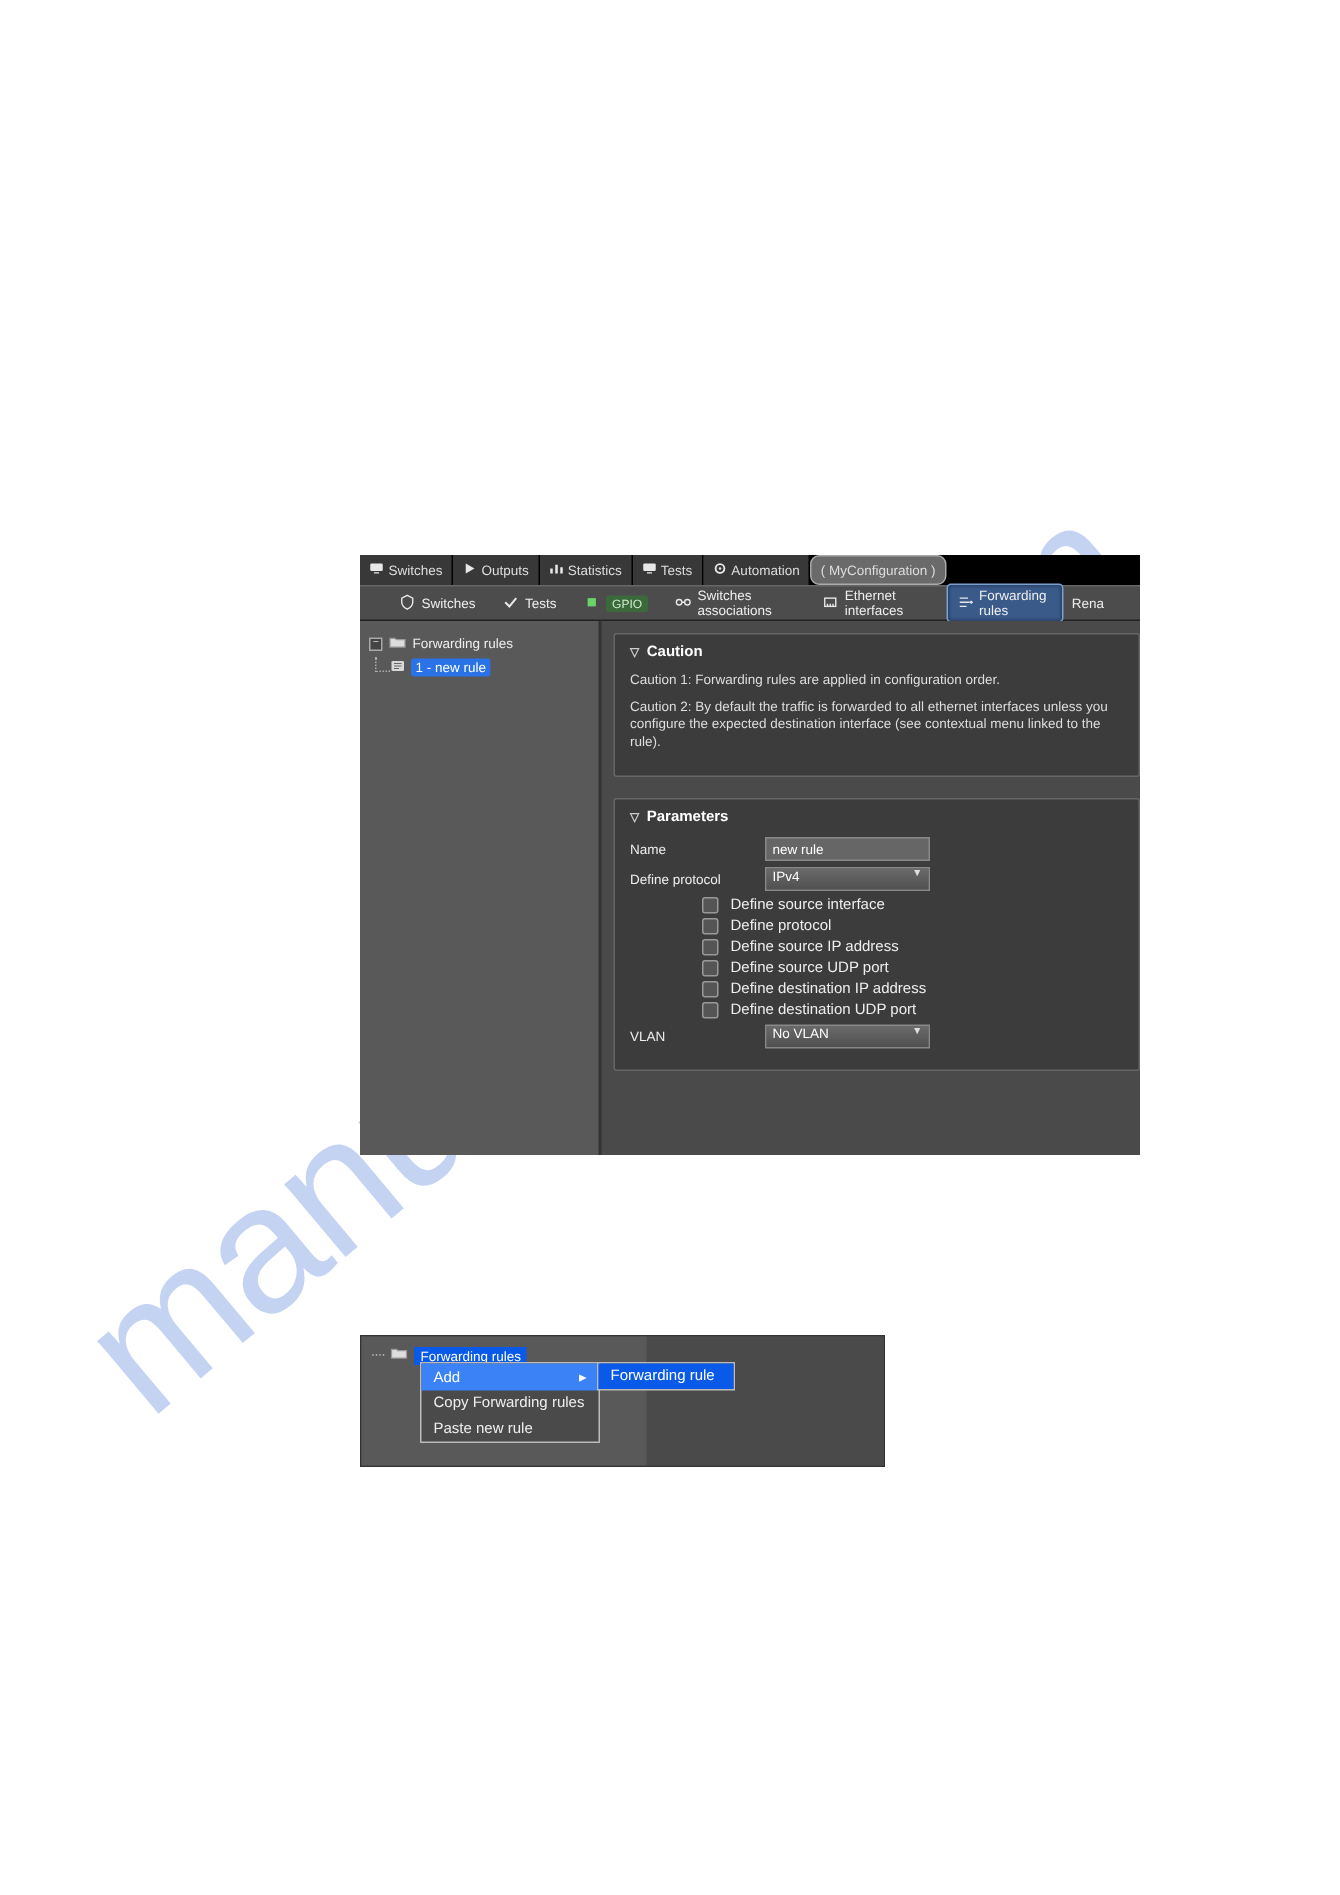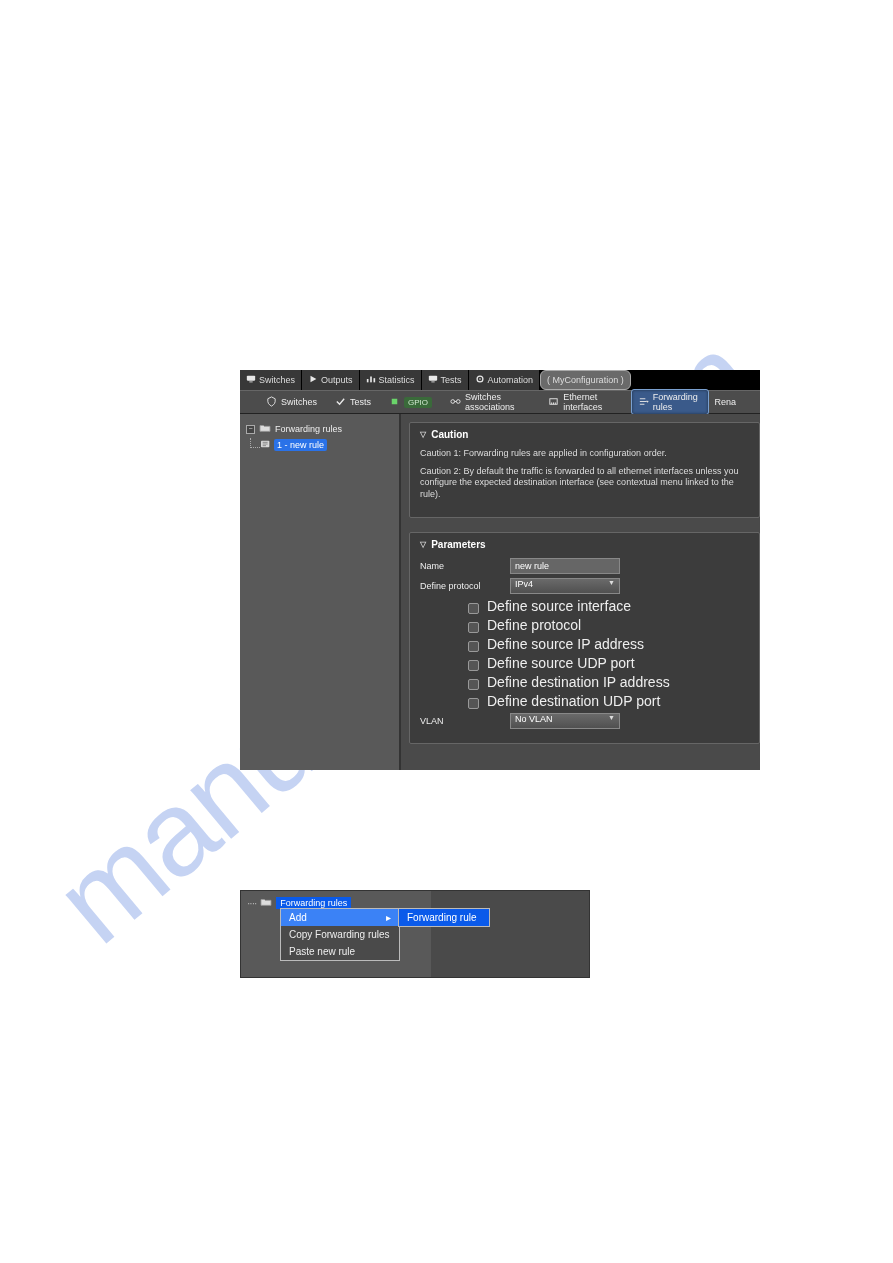--- a/index.html
+++ b/index.html
@@ -32,21 +32,21 @@
   .group { background: #3c3c3c; border: 1px solid #666; border-radius: 2px; margin-bottom: 14px; padding: 6px 10px 10px 10px; }
   .group-header { display: flex; align-items: center; gap: 5px; color: #fff; font-weight: bold; font-size: 10px; margin-bottom: 8px; }
   .disclosure { font-size: 8px; color: #ccc; }
   .caution-line { font-size: 9px; color: #ddd; margin: 6px 0; line-height: 1.3; }
 
   .form-row { display: flex; align-items: center; margin: 4px 0; font-size: 9px; }
   .form-label { width: 90px; color: #eee; }
   .text-input { width: 110px; height: 16px; background: #666; border: 1px solid #888; color: #fff; font-size: 9px; padding: 0 4px; }
   .select { width: 110px; height: 16px; background: linear-gradient(#6a6a6a,#505050); border: 1px solid #888; color: #fff; font-size: 9px; padding: 0 4px; display: flex; justify-content: space-between; cursor: pointer; }
   .select .arrow { font-size: 7px; color: #ddd; }
-  .checkbox-row { display: flex; align-items: flex-end; gap: 8px; margin: 3px 0; font-size: 14px; color: #eee; padding-left: 48px; }
+  .checkbox-row { display: flex; align-items: flex-end; gap: 8px; margin: 3px 0; font-size: 10px; color: #eee; padding-left: 48px; }
   .cbox { width: 11px; height: 11px; border: 1px solid #999; border-radius: 2px; background: #555; cursor: pointer; }
 
   .watermark { position: absolute; left: 50%; top: 50%; transform: translate(-55%,-45%) rotate(-40deg); font-size: 120px; color: rgba(90,130,220,0.35); font-weight: 400; pointer-events: none; white-space: nowrap; letter-spacing: -2px; }
 
   .app2 { position: absolute; left: 240px; top: 890px; width: 350px; background: #555; border: 1px solid #333; }
   .app2-inner { display: flex; }
   .app2-tree { width: 190px; padding: 6px 6px 2px 6px; background: #595959; position: relative; }
   .app2 .tree-row.selected2 { background: #0a5aea; color: #fff; padding: 1px 4px; }
   .ctx-overlay { position: absolute; left: 280px; top: 908px; z-index: 20; }
   .ctx { width: 120px; background: #4a4a4a; border: 1px solid #bbb; }

